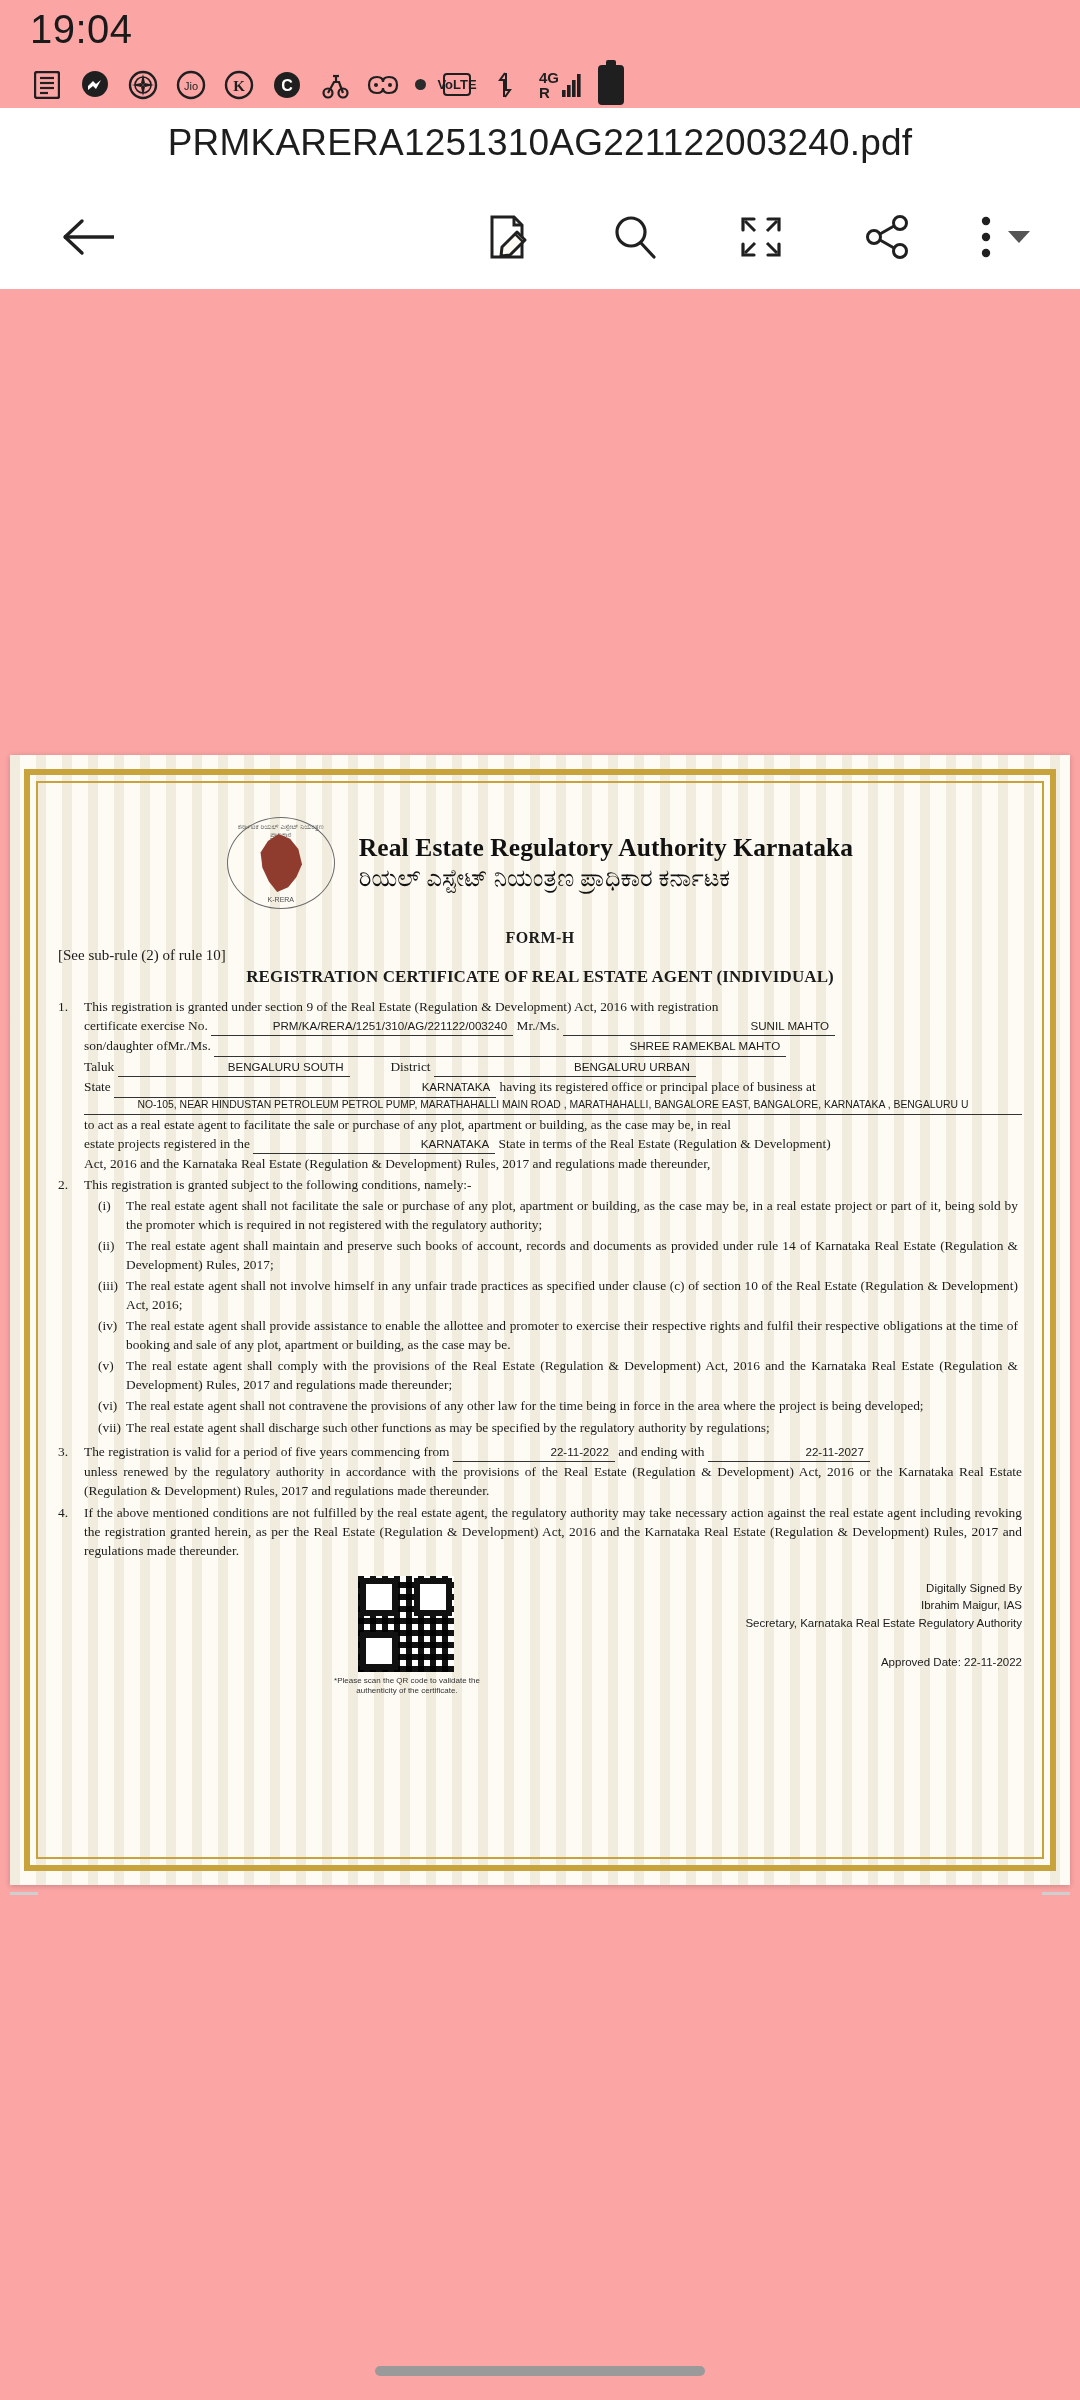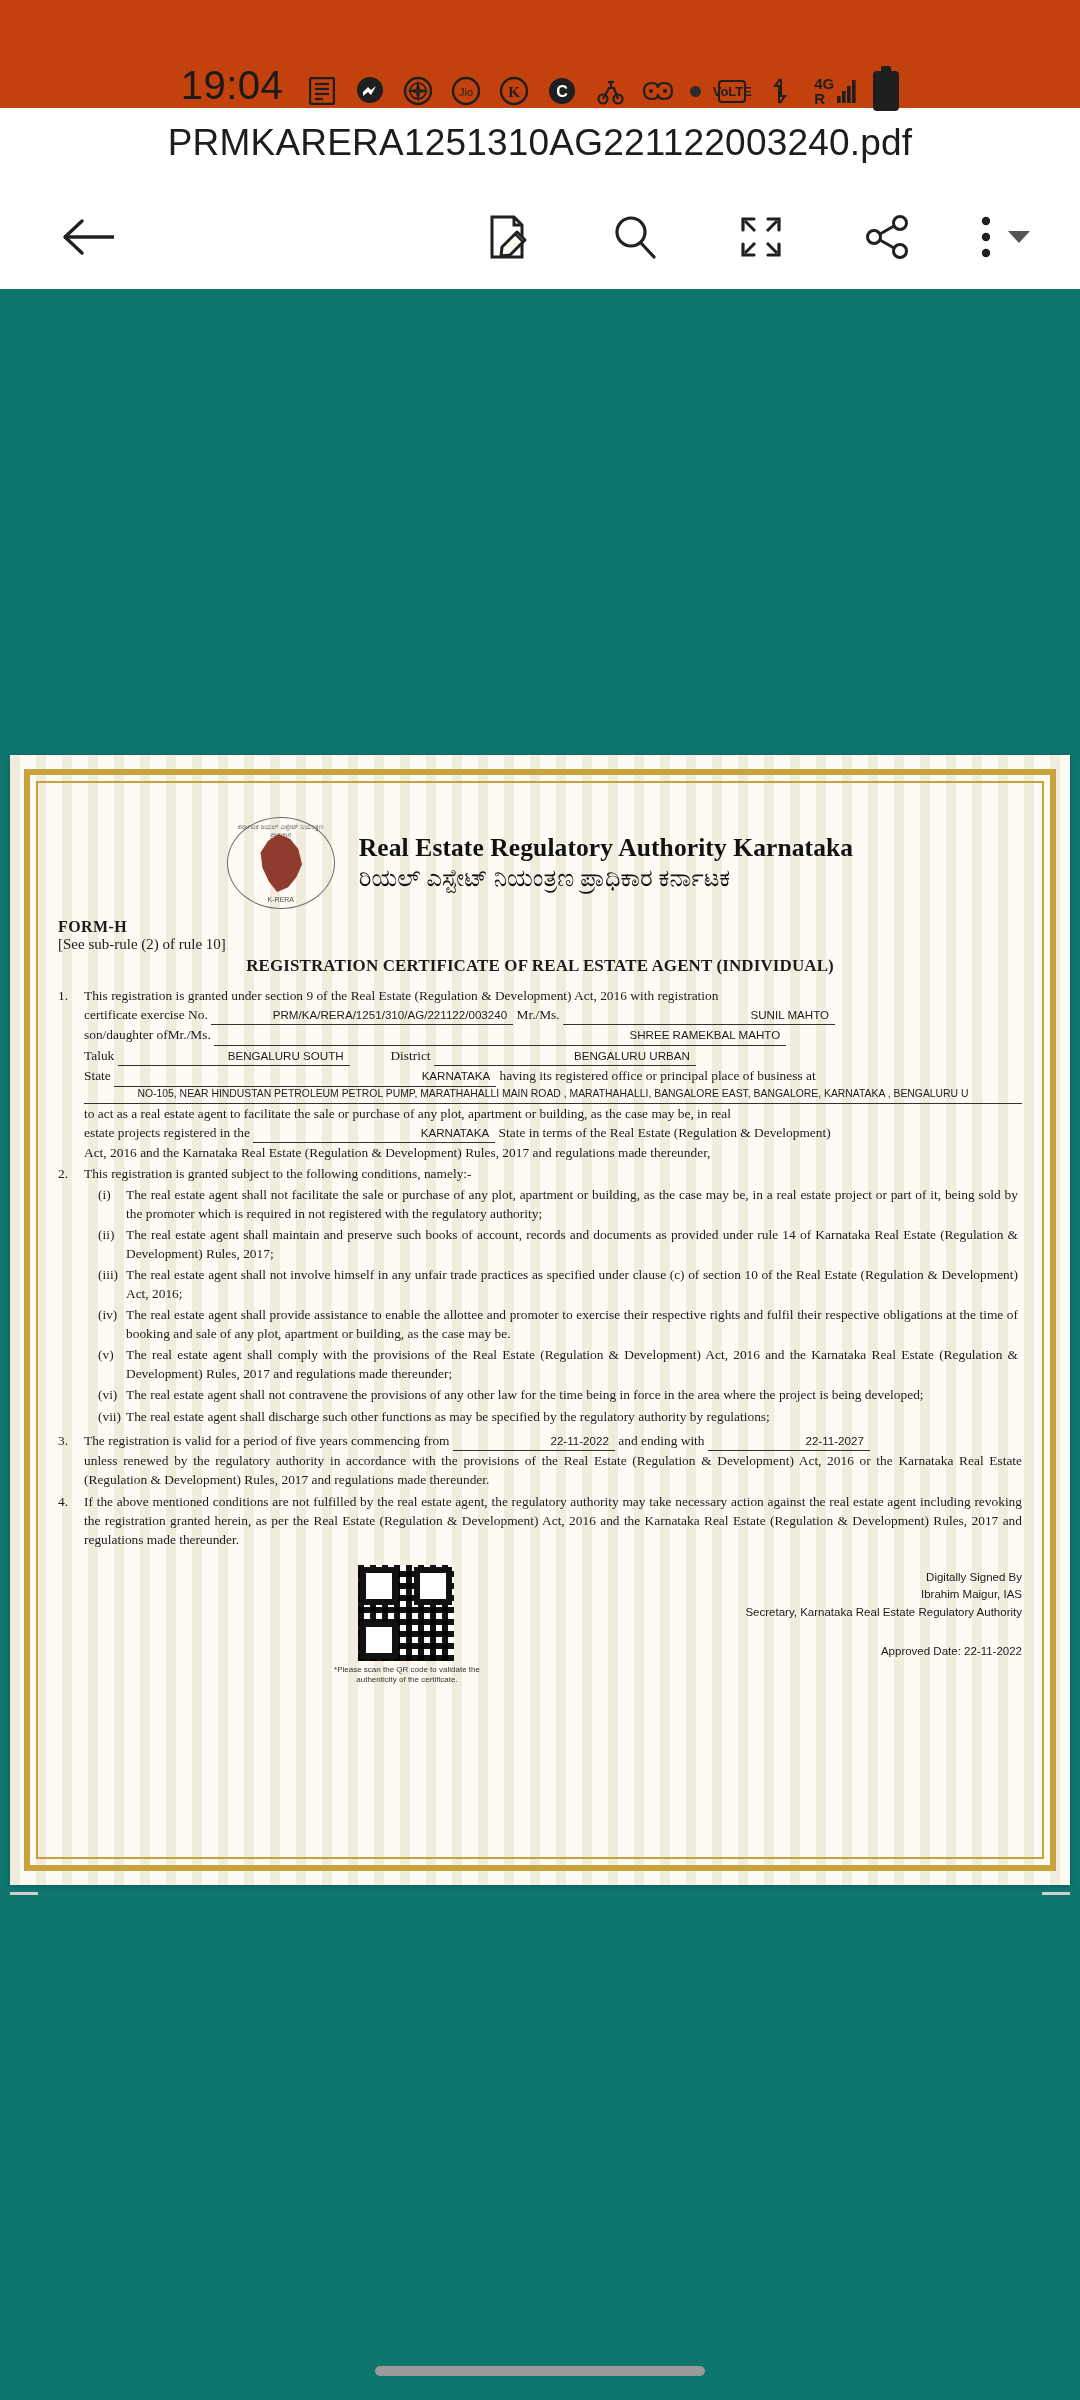--- a/index.html
+++ b/index.html
@@ -12,26 +12,27 @@
     height: 2400px;
     font-family: "Liberation Sans", sans-serif;
     overflow: hidden;
     position: relative;
   }
 
   
   .statusbar {
     height: 108px;
     display: flex;
-    align-items: flex-end;
+    align-items: flex-start;
     justify-content: center;
     gap: 16px;
-    background: #c2410c;
+    background: #fca5a5;
     padding: 0 30px;
     box-sizing: border-box;
+    flex-direction: column;
   }
   .status-clock {
     font-size: 40px;
     font-weight: 500;
     color: #1a1a1a;
     letter-spacing: .5px;
     margin-right: 6px;
   }
   .status-icons {
     display: flex;
@@ -133,21 +134,21 @@
     margin-left: 10px;
   }
 
   
   .viewer {
     position: absolute;
     top: 289px;
     left: 0;
     right: 0;
     bottom: 0;
-    background: #0f766e;
+    background: #fca5a5;
   }
   .page {
     position: absolute;
     top: 466px;
     left: 10px;
     width: 1060px;
     height: 1130px;
     background: #fdfbf3;
     box-shadow: 0 1px 6px rgba(0,0,0,.2);
     overflow: hidden;
@@ -228,24 +229,24 @@
     letter-spacing: .1px;
   }
   .head-kn {
     font-size: 24px;
     color: #111;
     line-height: 1.2;
     margin-top: 2px;
   }
 
   .form-h {
-    text-align: left;
+    text-align: center;
     font-weight: bold;
     font-size: 16px;
-    margin-top: 9px;
+    margin-top: 20px;
     letter-spacing: .4px;
   }
   .see-sub {
     text-align: left;
     font-size: 15px;
     margin-top: 0;
   }
   .cert-title {
     text-align: center;
     font-weight: bold;

